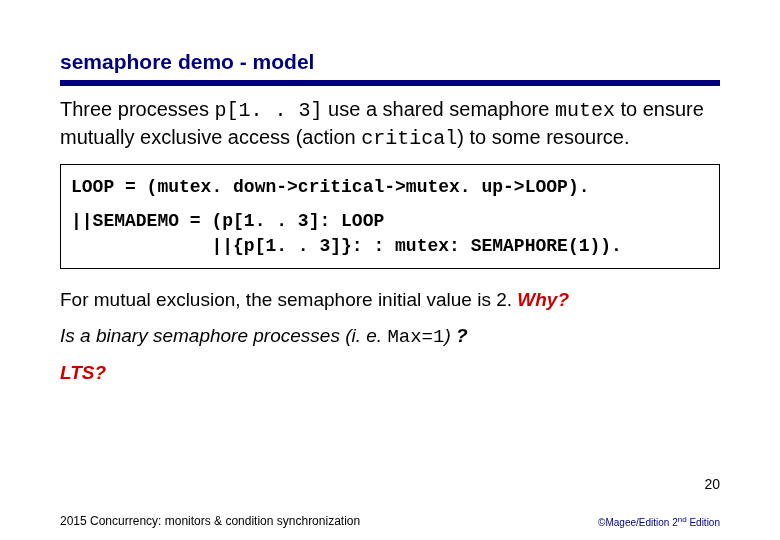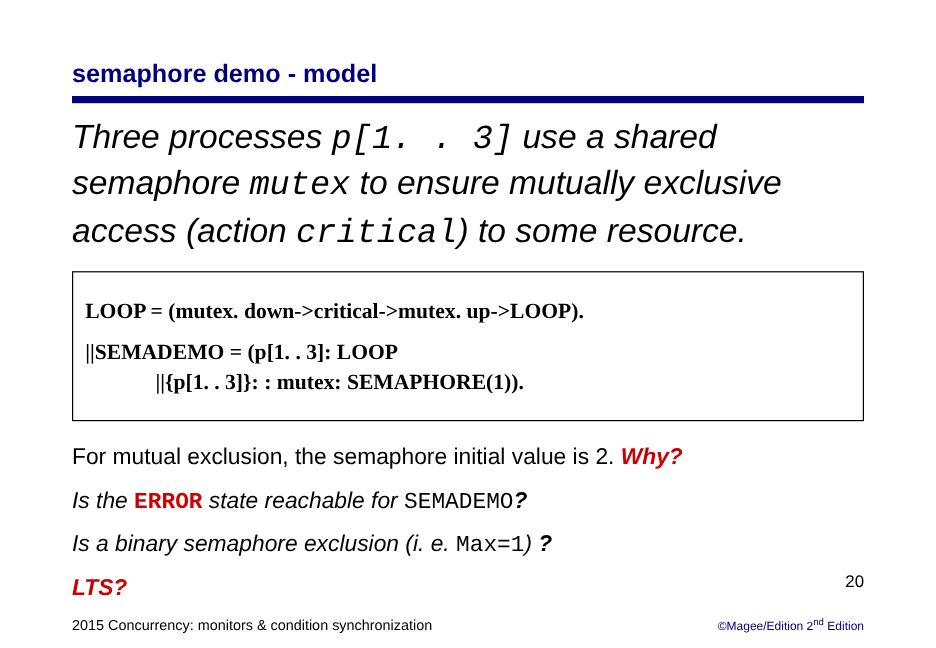--- a/index.html
+++ b/index.html
@@ -14,32 +14,31 @@
   }
   .title {
     font-size: 21px;
     font-weight: bold;
     color: #000080;
     padding-bottom: 6px;
     border-bottom: 6px solid #000080;
     margin-bottom: 10px;
   }
   .intro {
-    font-size: 28px;
+    font-size: 20px;
     line-height: 1.3;
     margin-bottom: 12px;
-    font-style: italic;
   }
   .mono {
     font-family: "Courier New", Courier, monospace;
   }
   .code-box {
     border: 1px solid #000;
-    padding: 20px 10px;
-    font-family: Liberation Serif, serif;
+    padding: 10px 10px;
+    font-family: Liberation Mono, monospace;
     font-size: 18px;
     font-weight: bold;
     white-space: pre;
     line-height: 1.35;
     margin-bottom: 18px;
   }
   .code-box .spacer { height: 10px; }
   .body-block {
     margin-top: 6px;
   }
@@ -84,24 +83,21 @@
   <span>Three processes </span><span class="mono">p[1. . 3]</span><span> use a shared semaphore </span><span class="mono">mutex</span><span> to ensure mutually exclusive access (action </span><span class="mono">critical</span><span>) to some resource.</span>
 </div>
 
 <div class="code-box"><div>LOOP = (mutex. down-&gt;critical-&gt;mutex. up-&gt;LOOP).</div><div class="spacer"></div><div>||SEMADEMO = (p[1. . 3]: LOOP</div><div>             ||{p[1. . 3]}: : mutex: SEMAPHORE(1)).</div></div>
 
 <div class="body-block">
   <div class="body-line">
     <span>For mutual exclusion, the semaphore initial value is 2. </span><span class="italic bold red">Why?</span>
   </div>
   <div class="body-line italic">
-    <span>Is the </span><span class="mono bold red" style="font-style:normal">ERROR</span><span> state reachable for </span><span class="mono" style="font-style:normal">SEMADEMO</span><span class="bold">?</span>
-  </div>
-  <div class="body-line italic">
-    <span>Is a </span><span>binary semaphore </span><span>exclusion (i. e. </span><span class="mono" style="font-style:normal">Max=1</span><span>) </span><span class="bold">?</span>
+    <span>Is a </span><span>binary semaphore </span><span>processes (i. e. </span><span class="mono" style="font-style:normal">Max=1</span><span>) </span><span class="bold">?</span>
   </div>
   <div class="body-line italic bold red">LTS?</div>
 </div>
 
 <div class="page-num">20</div>
 
 <div class="footer">
   <span>2015  Concurrency: monitors &amp; condition synchronization</span>
   <span class="copyright">
     <span>©Magee/Edition </span><span>2</span><sup>nd</sup><span> Edition</span>

